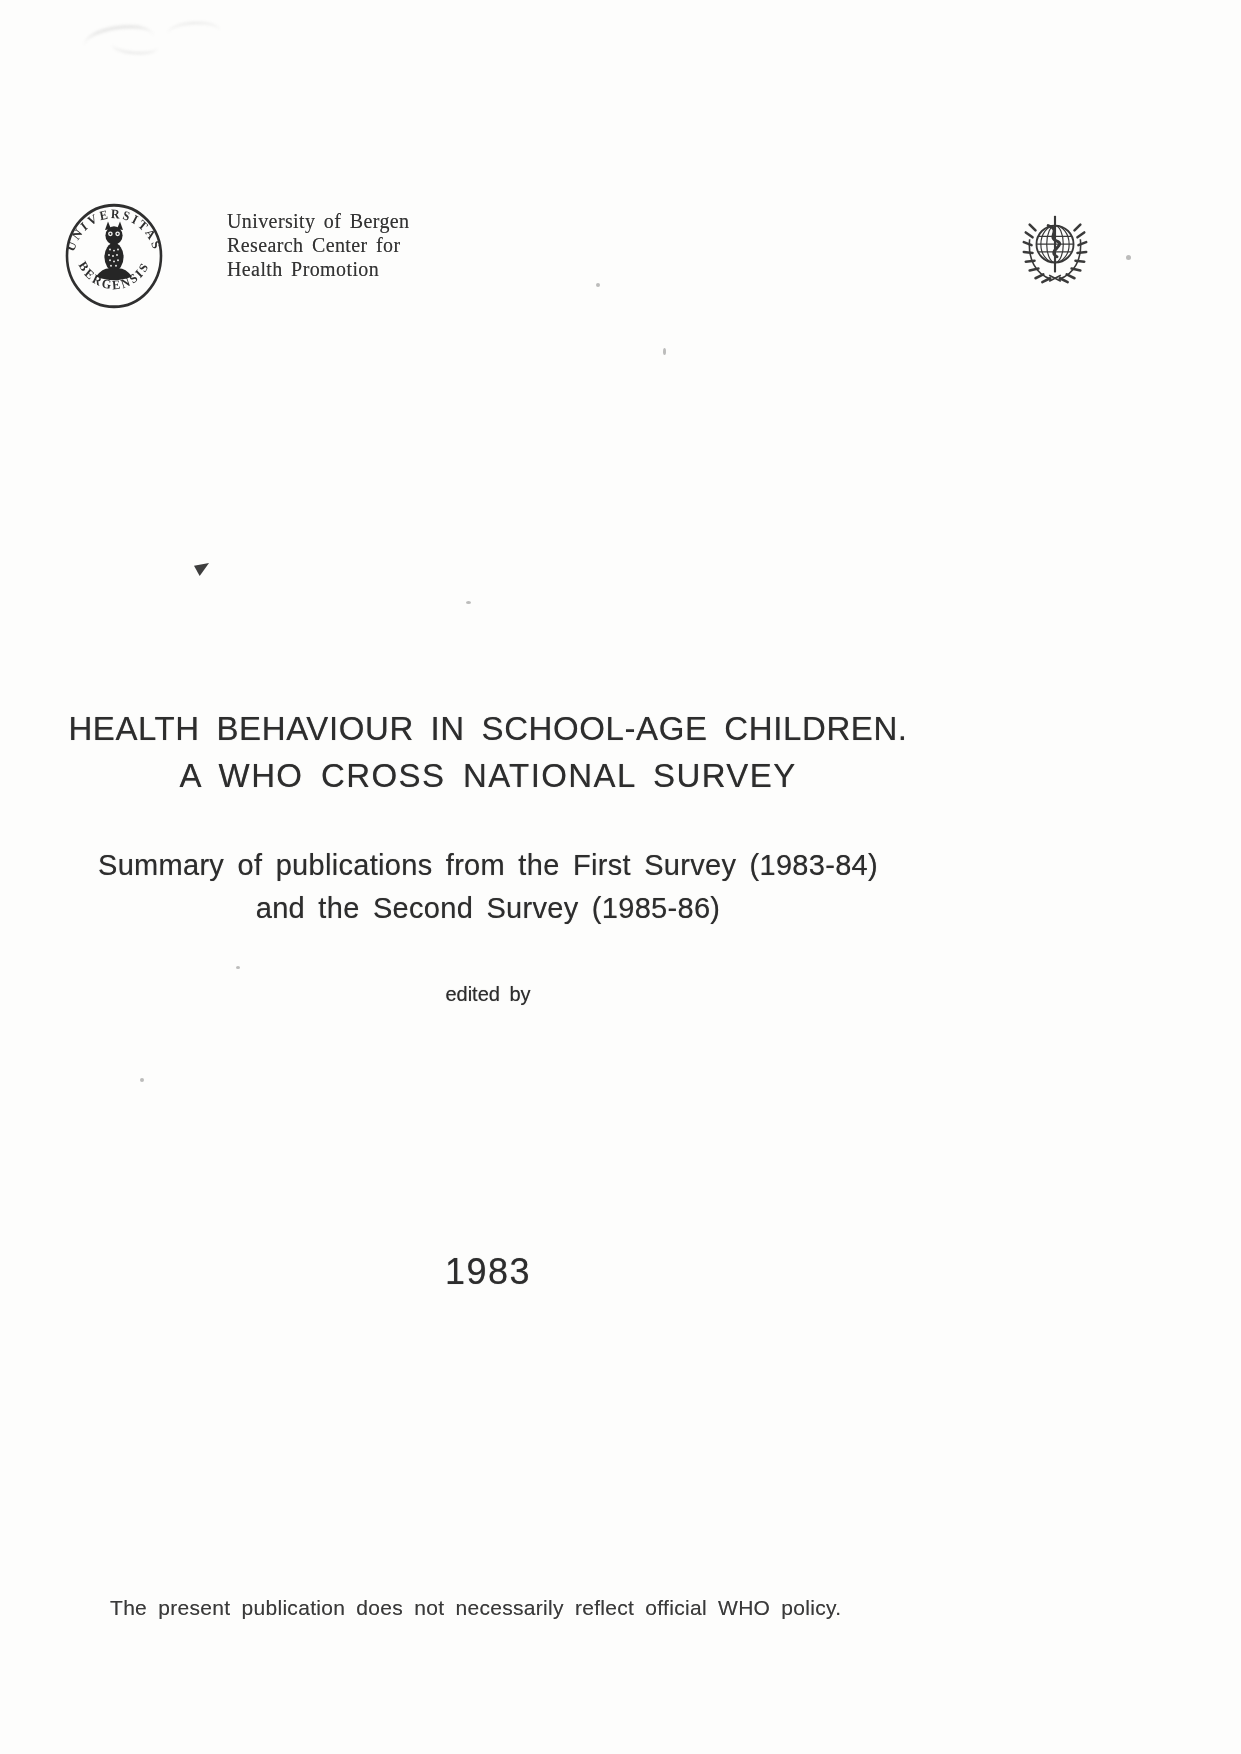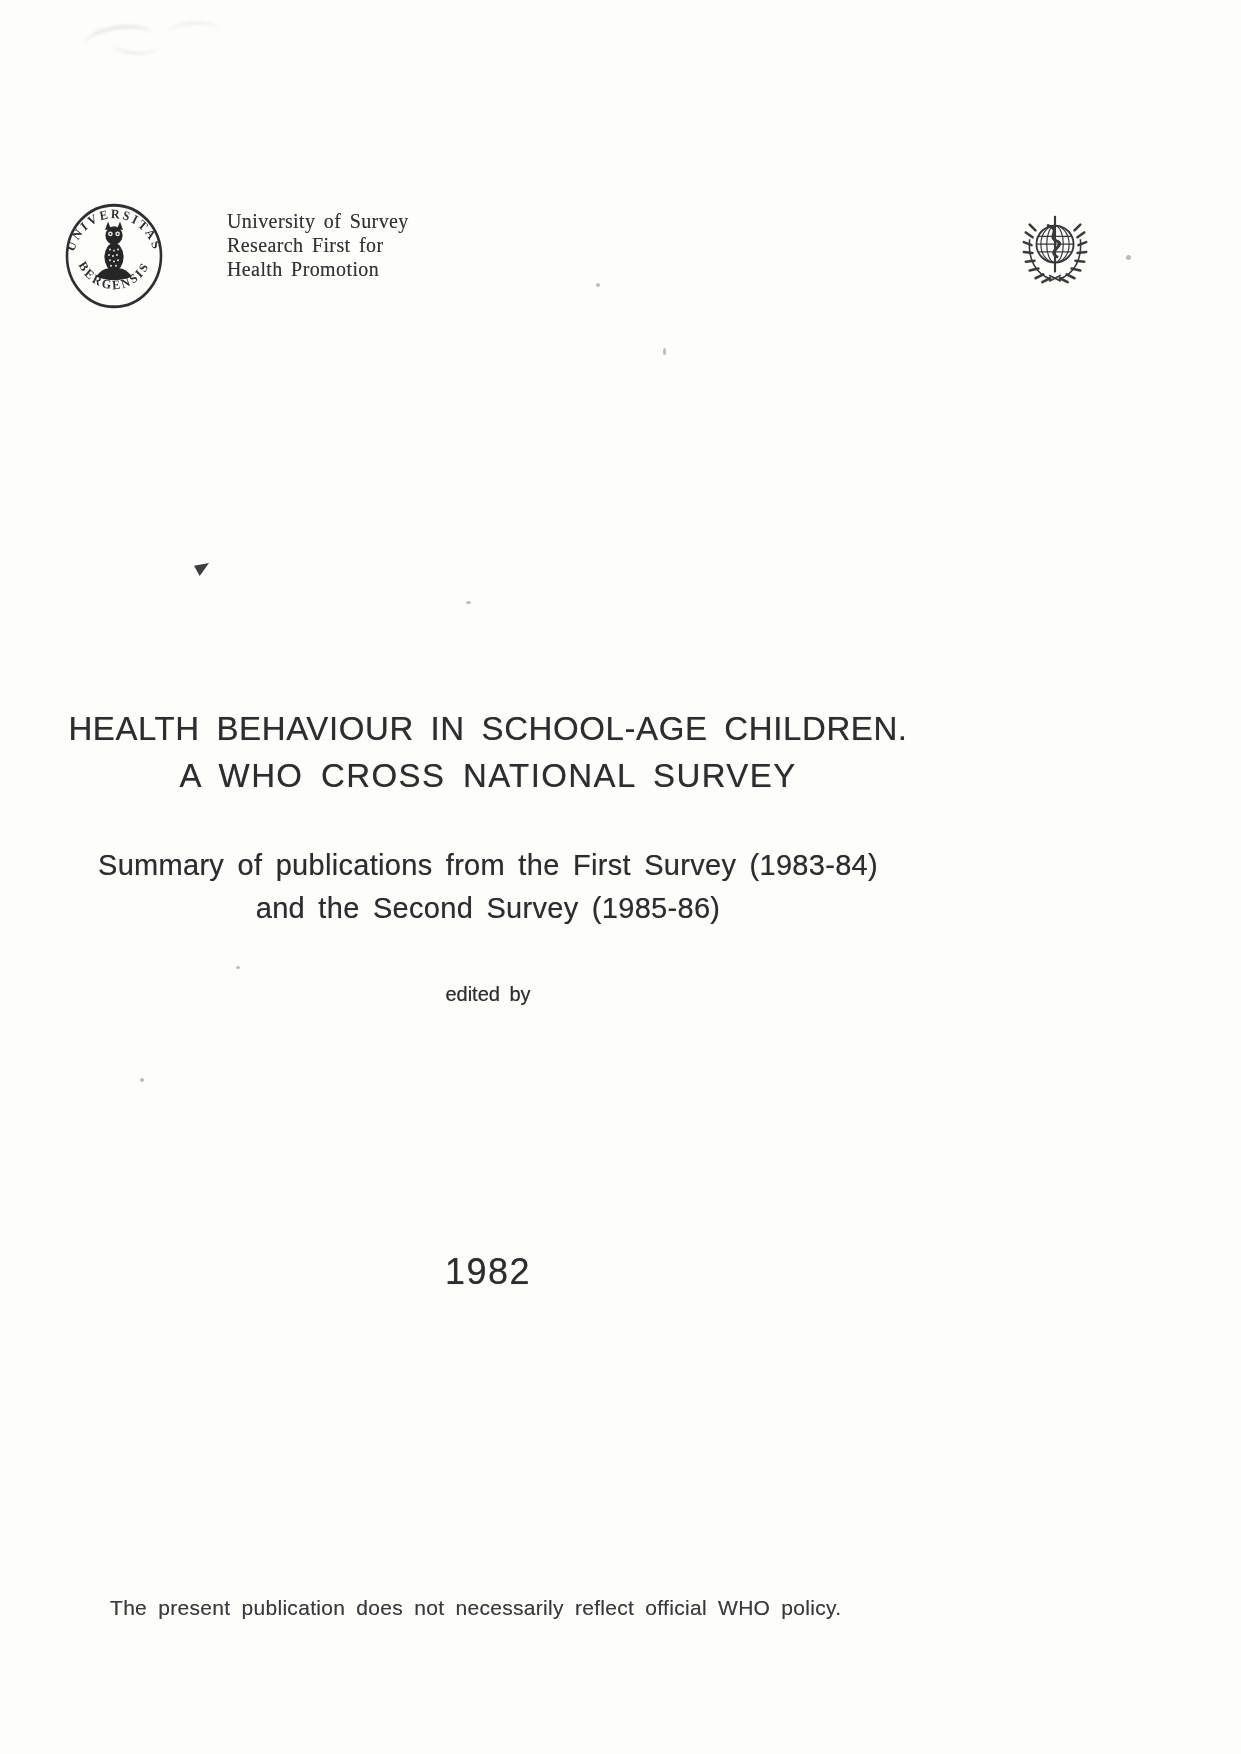--- a/index.html
+++ b/index.html
@@ -117,22 +117,22 @@
             <circle cx="4" cy="1" r=".9"></circle>
           <circle cx="-3" cy="6" r=".9"></circle>
             <circle cx="2" cy="6" r=".9"></circle>
         </g>
         <path d="M-18,16 Q-10,6 0,9 Q10,6 18,16 Q0,23 -18,16 Z" fill="#262626"></path>
       </g>
     </svg>
   </div>
 
   <div class="org-text uob-text">
-    <div>University of Survey</div>
-    <div>Research First for</div>
+    <div>University of Bergen</div>
+    <div>Research Center for</div>
     <div>Health Promotion</div>
   </div>
 
 
   <div class="who-emblem">
     <svg viewBox="0 0 80 80" width="100%" height="100%">
       <g stroke="#3a3a3a" stroke-width="2.6" stroke-linecap="round">
         <path d="M35,70 L27,74"></path>
           <path d="M28,66 L20,70"></path>
           <path d="M23,60 L14,62"></path>
@@ -167,17 +167,17 @@
   </div>
 
   <div class="center-line title-line title-1">HEALTH BEHAVIOUR IN SCHOOL-AGE CHILDREN.</div>
   <div class="center-line title-line title-2">A WHO CROSS NATIONAL SURVEY</div>
 
   <div class="center-line subtitle-line subtitle-1">Summary of publications from the First Survey (1983-84)</div>
   <div class="center-line subtitle-line subtitle-2">and the Second Survey (1985-86)</div>
 
   <div class="center-line edited-by">edited by</div>
 
-  <div class="center-line year">1982</div>
+  <div class="center-line year">1983</div>
 
   <div class="footer-note">The present publication does not necessarily reflect official WHO policy.</div>
 
 </div>
 
 </body></html>

